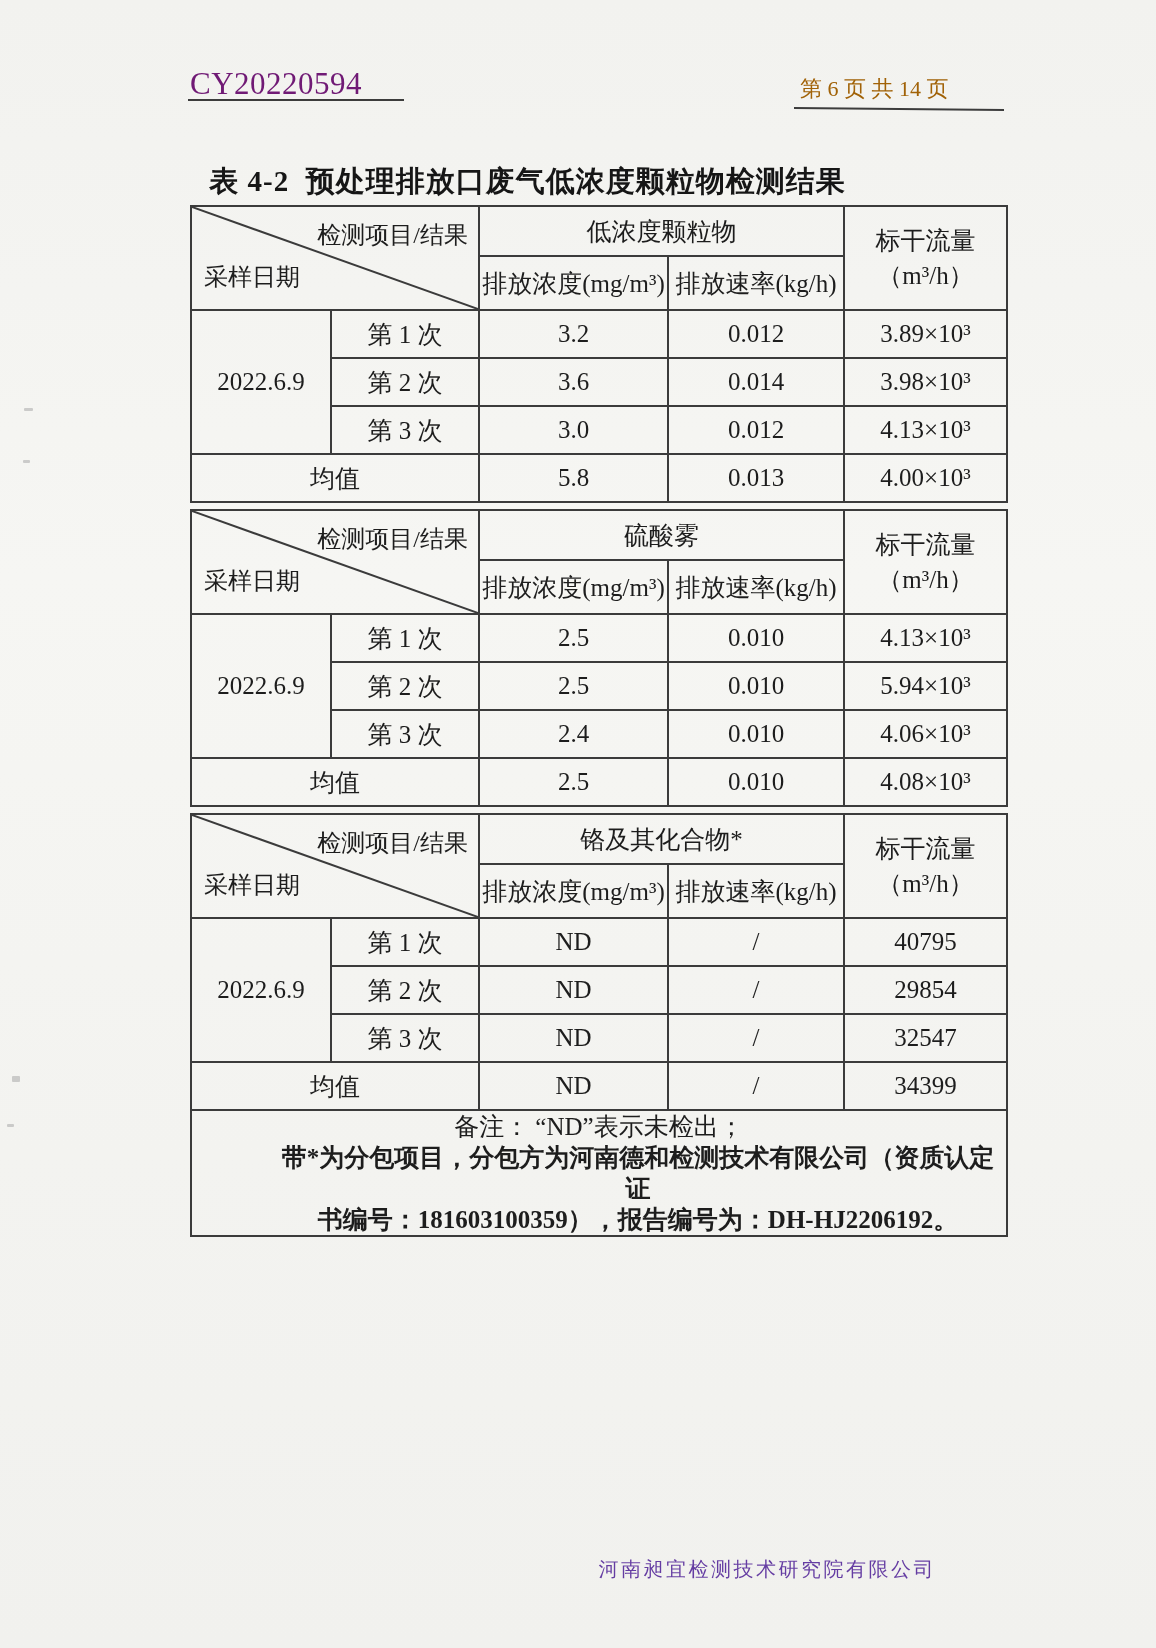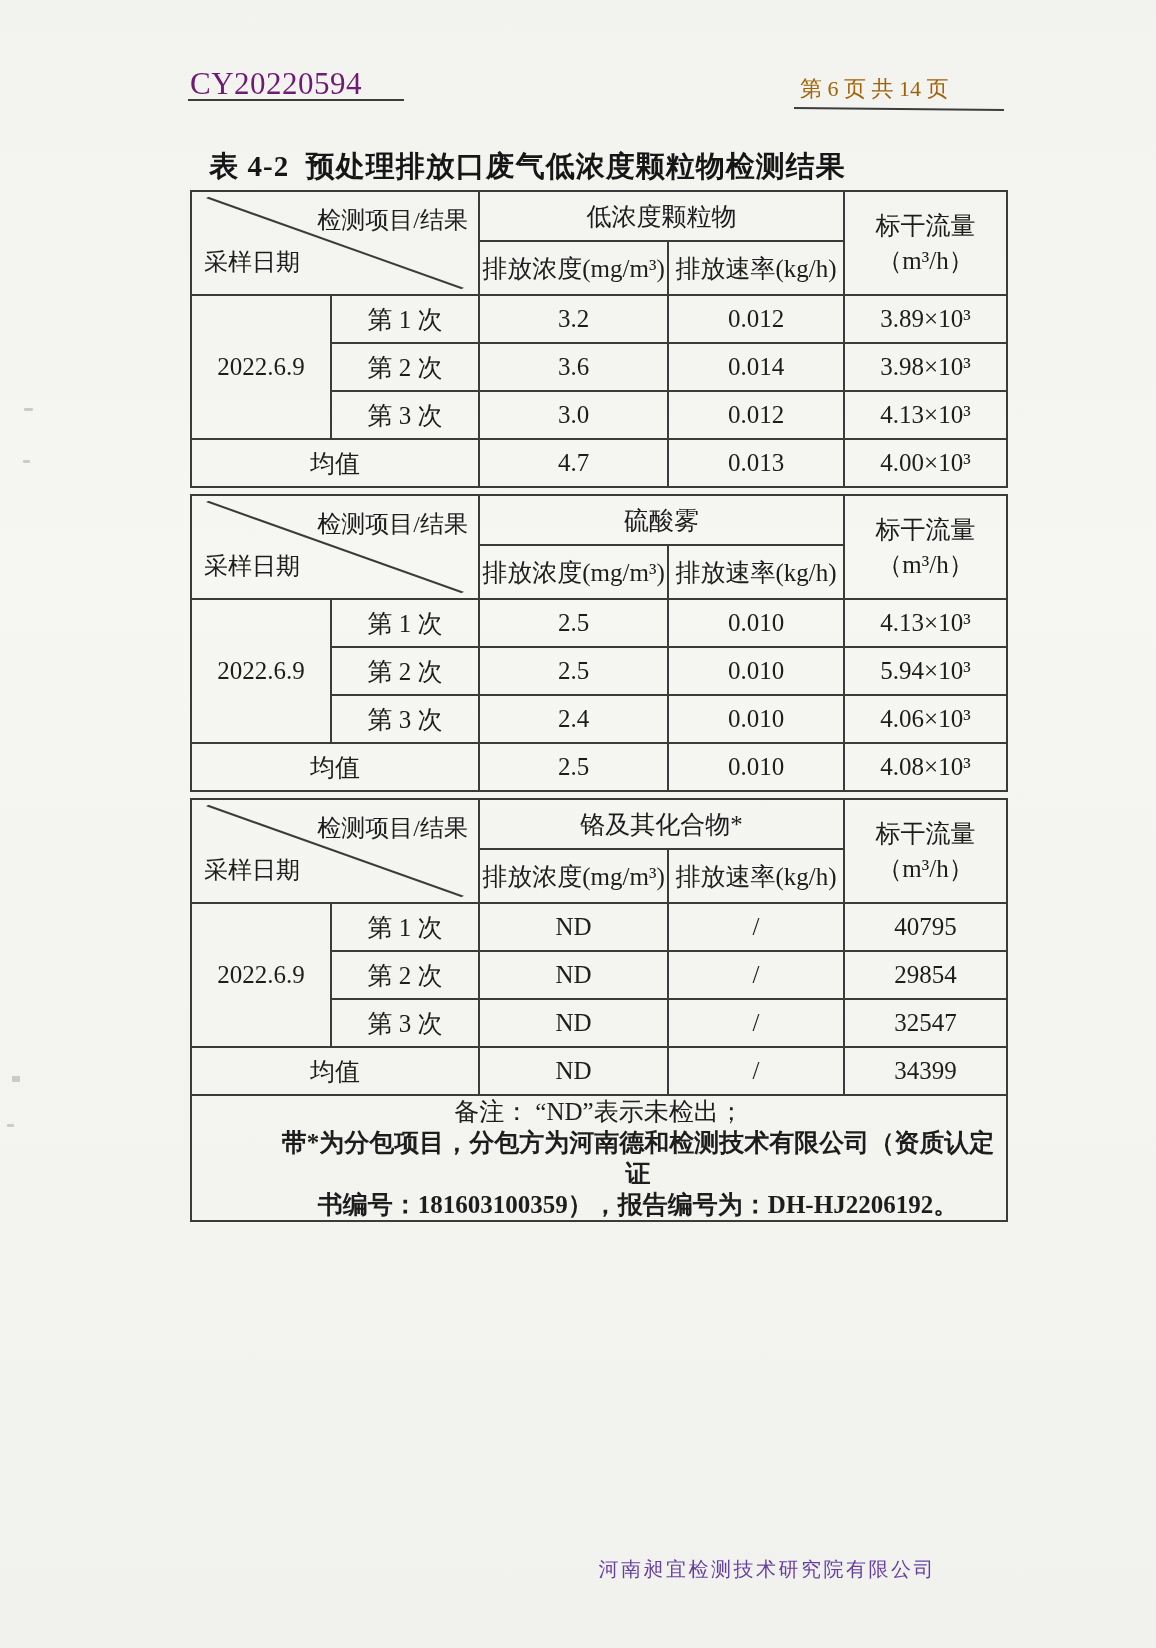--- a/index.html
+++ b/index.html
@@ -6,37 +6,37 @@
   body{
     width:1156px;height:1648px;position:relative;overflow:hidden;
     background:linear-gradient(180deg,#f2f2ef 0%,#f6f6f3 35%,#f3f3f0 70%,#f1f1ee 100%);
     font-family:"Liberation Serif","DejaVu Serif",serif;
     color:#222;
   }
   .hdr-left{position:absolute;left:190px;top:66px;font-size:31px;letter-spacing:.5px;color:#701a75;text-align:center;}
   .hdr-left-rule{position:absolute;left:188px;top:99px;width:216px;height:2px;background:#3c3c3c;}
   .hdr-right{position:absolute;left:800px;top:74px;font-size:22px;color:#a16207;white-space:pre;}
   .hdr-right-rule{position:absolute;left:794px;top:108px;width:210px;height:2px;background:#3c3c3c;transform:rotate(.6deg);}
-  .content{position:absolute;left:190px;top:0;width:675px;}
+  .content{position:absolute;left:190px;top:15px;width:675px;}
   .spacer-top{height:148px;}
   .tbl-title{
     margin:0;height:36px;line-height:36px;text-align:center;
     font-size:29px;font-weight:700;letter-spacing:1px;color:#161616;white-space:pre;
   }
   .tbl-title.gap{margin-top:12px;}
   .tbl-host{margin-top:6px;}
   table.report-table{border-collapse:collapse;width:816px;table-layout:fixed;}
   table.report-table td{
     border:2px solid #3b3b3b;text-align:center;vertical-align:middle;
     font-size:25px;color:#1d1d1d;padding:0;overflow:hidden;
   }
   tr.hrow1{height:50px;}
   tr.hrow2{height:54px;}
   tr.drow, tr.arow{height:48px;}
-  td.diag-cell{position:relative;padding:0;border-radius:32px;}
+  td.diag-cell{position:relative;padding:0;}
   td.diag-cell svg{position:absolute;left:0;top:0;width:100%;height:100%;display:block;}
   td.diag-cell line{stroke:#3b3b3b;stroke-width:2px;}
   .corner-top{position:absolute;top:12px;right:10px;font-size:24px;}
   .corner-bottom{position:absolute;left:12px;bottom:16px;font-size:24px;}
   td.group-cell,td.sub-cell{font-size:24px;}
   td.flow-cell{font-size:24px;line-height:1.4;margin-top:16px;}
   td.note-cell{
     text-align:left;font-size:24px;line-height:31px;
     padding:9px 12px 11px 14px;
   }
@@ -103,21 +103,21 @@
             <td>3.98×10³</td>
           </tr>
           <tr class="drow">
             <td>第 3 次</td>
             <td>3.0</td>
             <td>0.012</td>
             <td>4.13×10³</td>
           </tr>
           <tr class="arow">
             <td colspan="2">均值</td>
-            <td>4.7</td>
+            <td>5.8</td>
             <td>0.013</td>
             <td>4.00×10³</td>
           </tr>
         </tbody>
       </table>
     </div>
 
   <div class="tbl-host">
       <table class="report-table">
         <colgroup>

